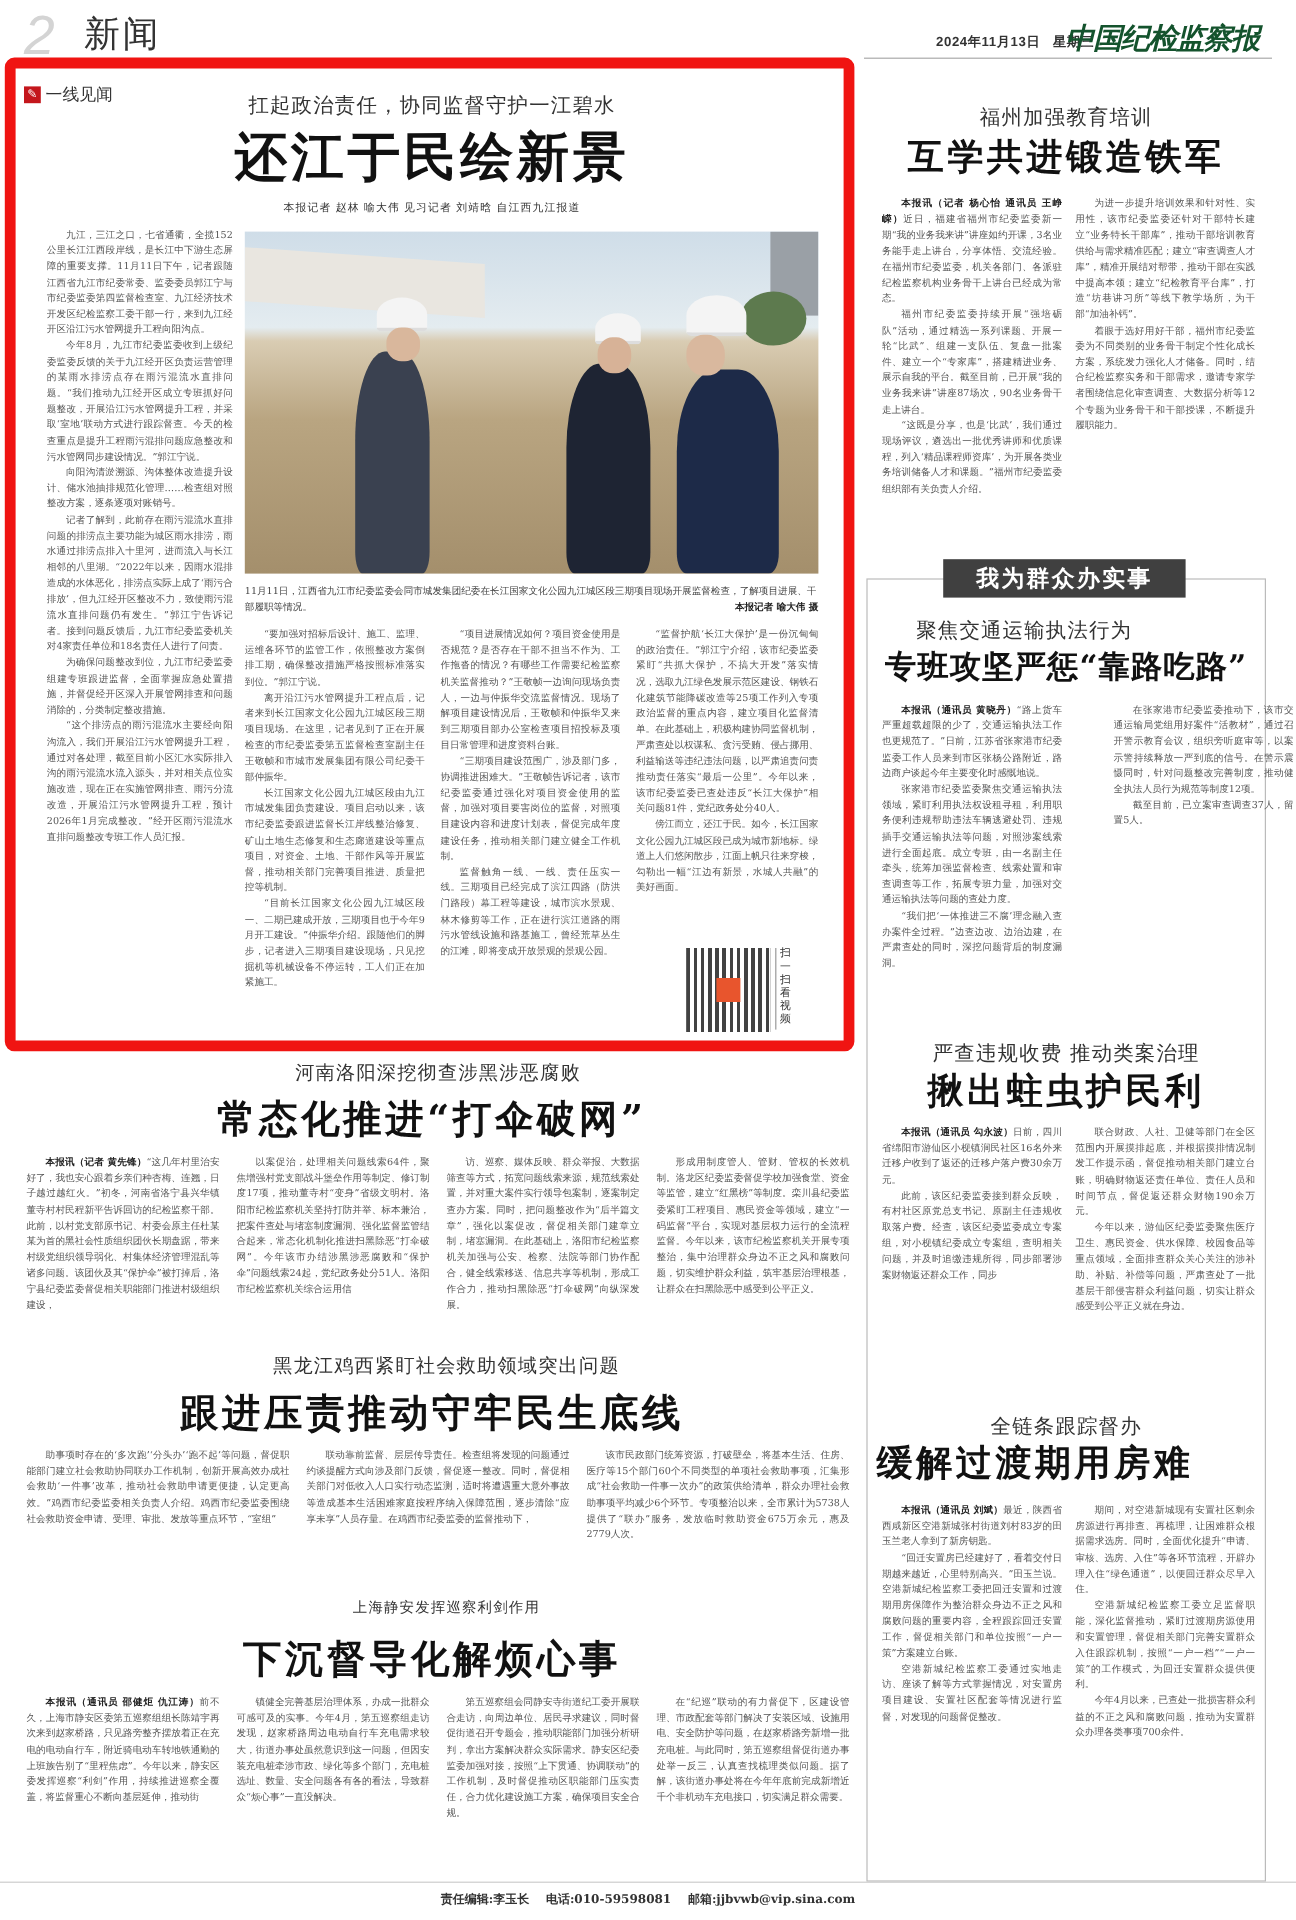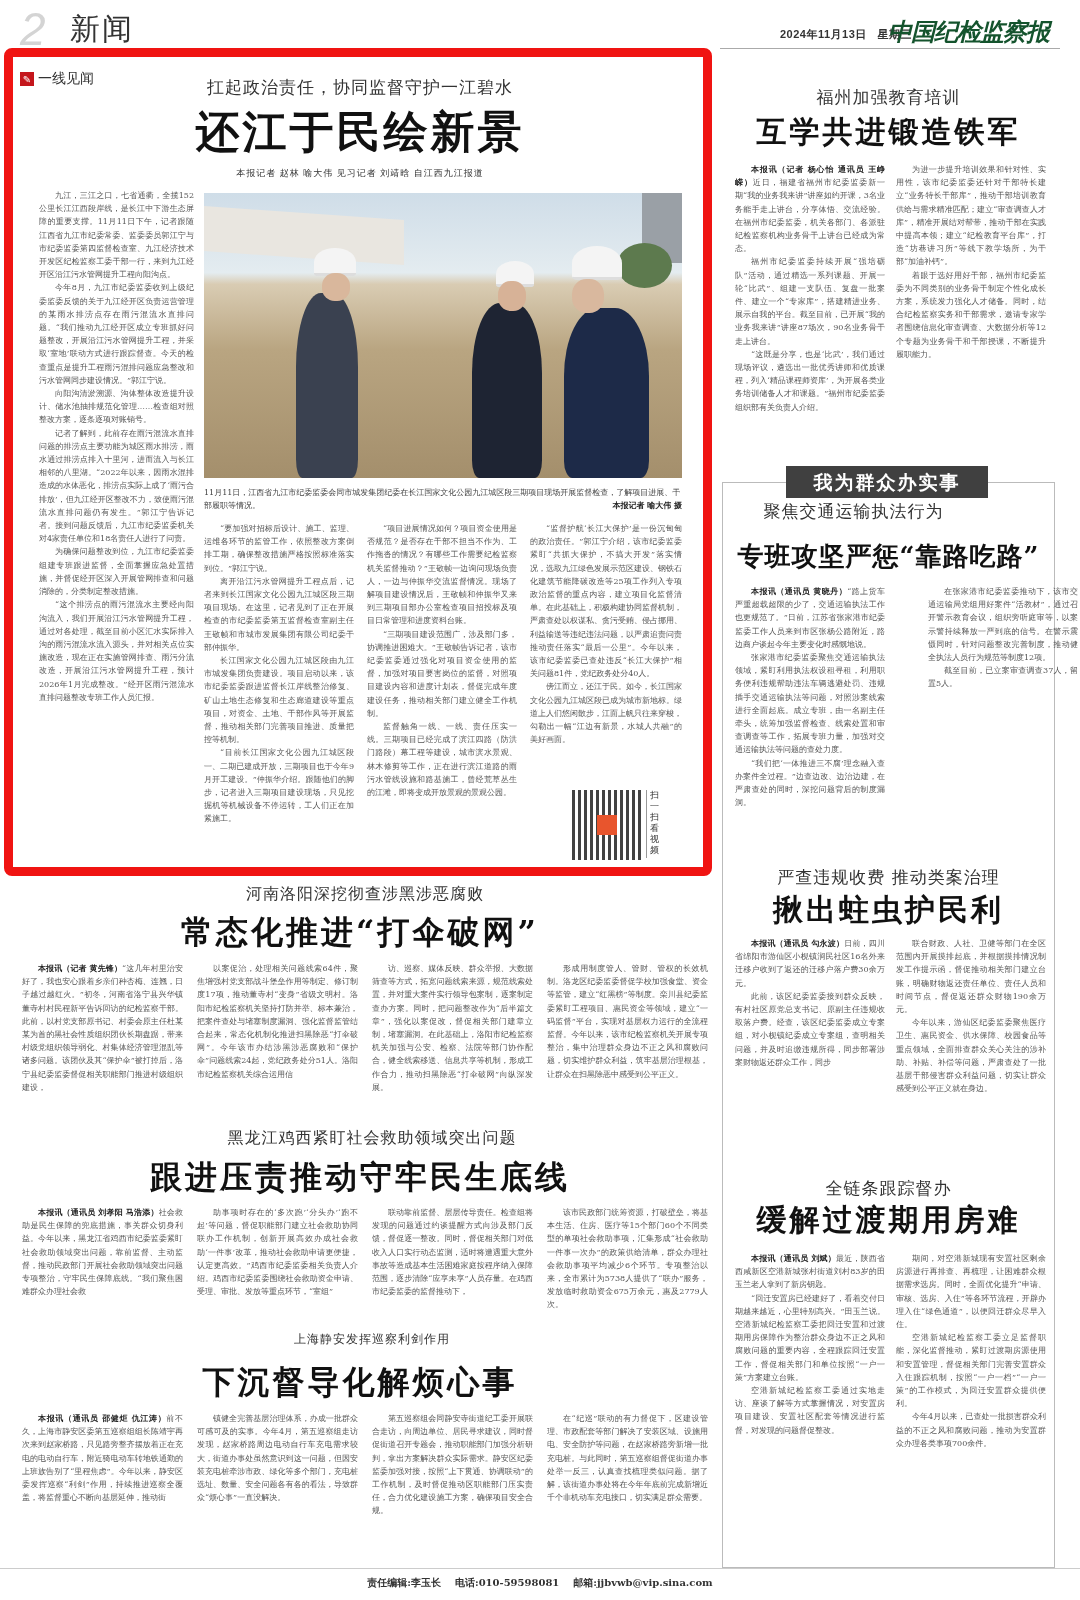--- a/index.html
+++ b/index.html
@@ -113,21 +113,21 @@
   <p>“这既是分享，也是‘比武’，我们通过现场评议，遴选出一批优秀讲师和优质课程，列入‘精品课程师资库’，为开展各类业务培训储备人才和课题。”福州市纪委监委组织部有关负责人介绍。</p>
 </div>
 <div class="abs body-txt" style="left:896px;top:163px;width:150px;height:285px;">
   <p>为进一步提升培训效果和针对性、实用性，该市纪委监委还针对干部特长建立“业务特长干部库”，推动干部培训教育供给与需求精准匹配；建立“审查调查人才库”，精准开展结对帮带，推动干部在实践中提高本领；建立“纪检教育平台库”，打造“坊巷讲习所”等线下教学场所，为干部“加油补钙”。</p>
   <p>着眼于选好用好干部，福州市纪委监委为不同类别的业务骨干制定个性化成长方案，系统发力强化人才储备。同时，结合纪检监察实务和干部需求，邀请专家学者围绕信息化审查调查、大数据分析等12个专题为业务骨干和干部授课，不断提升履职能力。</p>
 </div>
 
 <div class="abs graybox"></div>
 <div class="abs redtag">我为群众办实事</div>
 
-<div class="abs kicker" style="left:722px;top:500px;width:263px;">聚焦交通运输执法行为</div>
+<div class="abs kicker" style="left:722px;top:514px;width:263px;">聚焦交通运输执法行为</div>
 <div class="abs headline" style="left:722px;top:538px;width:333px;font-size:26px;line-height:36px;letter-spacing:1px">专班攻坚严惩“靠路吃路”</div>
 <div class="abs body-txt" style="left:735px;top:585px;width:150px;height:255px;">
   <p><span class="lead">本报讯（通讯员 黄晓丹）</span><span>“路上货车严重超载超限的少了，交通运输执法工作也更规范了。”日前，江苏省张家港市纪委监委工作人员来到市区张杨公路附近，路边商户谈起今年主要变化时感慨地说。</span></p>
   <p>张家港市纪委监委聚焦交通运输执法领域，紧盯利用执法权设租寻租，利用职务便利违规帮助违法车辆逃避处罚、违规插手交通运输执法等问题，对照涉案线索进行全面起底。成立专班，由一名副主任牵头，统筹加强监督检查、线索处置和审查调查等工作，拓展专班力量，加强对交通运输执法等问题的查处力度。</p>
   <p>“我们把‘一体推进三不腐’理念融入查办案件全过程。”边查边改、边治边建，在严肃查处的同时，深挖问题背后的制度漏洞。</p>
 </div>
 <div class="abs body-txt" style="left:896px;top:585px;width:150px;height:255px;margin-left:32px;">
   <p>在张家港市纪委监委推动下，该市交通运输局党组用好案件“活教材”，通过召开警示教育会议，组织旁听庭审等，以案示警持续释放一严到底的信号。在警示震慑同时，针对问题整改完善制度，推动健全执法人员行为规范等制度12项。</p>
   <p>截至目前，已立案审查调查37人，留置5人。</p>
 </div>
@@ -137,21 +137,21 @@
 <div class="abs body-txt" style="left:735px;top:937px;width:150px;height:218px;">
   <p><span class="lead">本报讯（通讯员 勾永波）</span><span>日前，四川省绵阳市游仙区小枧镇涧民社区16名外来迁移户收到了返还的迁移户落户费30余万元。</span></p>
   <p>此前，该区纪委监委接到群众反映，有村社区原党总支书记、原副主任违规收取落户费。经查，该区纪委监委成立专案组，对小枧镇纪委成立专案组，查明相关问题，并及时追缴违规所得，同步部署涉案财物返还群众工作，同步</p>
 </div>
 <div class="abs body-txt" style="left:896px;top:937px;width:150px;height:218px;">
   <p>联合财政、人社、卫健等部门在全区范围内开展摸排起底，并根据摸排情况制发工作提示函，督促推动相关部门建立台账，明确财物返还责任单位、责任人员和时间节点，督促返还群众财物190余万元。</p>
   <p>今年以来，游仙区纪委监委聚焦医疗卫生、惠民资金、供水保障、校园食品等重点领域，全面排查群众关心关注的涉补助、补贴、补偿等问题，严肃查处了一批基层干部侵害群众利益问题，切实让群众感受到公平正义就在身边。</p>
 </div>
 
 <div class="abs kicker" style="left:722px;top:1177px;width:333px;">全链条跟踪督办</div>
-<div class="abs headline" style="left:722px;top:1200px;width:333px;font-size:30px;line-height:40px;">缓解过渡期用房难</div>
+<div class="abs headline" style="left:696px;top:1200px;width:333px;font-size:30px;line-height:40px;">缓解过渡期用房难</div>
 <div class="abs body-txt" style="left:735px;top:1252px;width:150px;height:305px;">
   <p><span class="lead">本报讯（通讯员 刘斌）</span><span>最近，陕西省西咸新区空港新城张村街道刘村83岁的田玉兰老人拿到了新房钥匙。</span></p>
   <p>“回迁安置房已经建好了，看着交付日期越来越近，心里特别高兴。”田玉兰说。空港新城纪检监察工委把回迁安置和过渡期用房保障作为整治群众身边不正之风和腐败问题的重要内容，全程跟踪回迁安置工作，督促相关部门和单位按照“一户一策”方案建立台账。</p>
   <p>空港新城纪检监察工委通过实地走访、座谈了解等方式掌握情况，对安置房项目建设、安置社区配套等情况进行监督，对发现的问题督促整改。</p>
 </div>
 <div class="abs body-txt" style="left:896px;top:1252px;width:150px;height:305px;">
   <p>期间，对空港新城现有安置社区剩余房源进行再排查、再梳理，让困难群众根据需求选房。同时，全面优化提升“申请、审核、选房、入住”等各环节流程，开辟办理入住“绿色通道”，以便回迁群众尽早入住。</p>
   <p>空港新城纪检监察工委立足监督职能，深化监督推动，紧盯过渡期房源使用和安置管理，督促相关部门完善安置群众入住跟踪机制，按照“一户一档”“一户一策”的工作模式，为回迁安置群众提供便利。</p>
   <p>今年4月以来，已查处一批损害群众利益的不正之风和腐败问题，推动为安置群众办理各类事项700余件。</p>
 </div>
@@ -169,23 +169,20 @@
       <p>访、巡察、媒体反映、群众举报、大数据筛查等方式，拓宽问题线索来源，规范线索处置，并对重大案件实行领导包案制，逐案制定查办方案。同时，把问题整改作为“后半篇文章”，强化以案促改，督促相关部门建章立制，堵塞漏洞。在此基础上，洛阳市纪检监察机关加强与公安、检察、法院等部门协作配合，健全线索移送、信息共享等机制，形成工作合力，推动扫黑除恶“打伞破网”向纵深发展。</p>
     </div>
   <div class="body-txt">
       <p>形成用制度管人、管财、管权的长效机制。洛龙区纪委监委督促学校加强食堂、资金等监管，建立“红黑榜”等制度。栾川县纪委监委紧盯工程项目、惠民资金等领域，建立“一码监督”平台，实现对基层权力运行的全流程监督。今年以来，该市纪检监察机关开展专项整治，集中治理群众身边不正之风和腐败问题，切实维护群众利益，筑牢基层治理根基，让群众在扫黑除恶中感受到公平正义。</p>
     </div>
 </div>
 
 <div class="abs kicker" style="left:0;top:1128px;width:720px;font-size:16px;padding-left:24px">黑龙江鸡西紧盯社会救助领域突出问题</div>
 <div class="abs headline" style="left:0;top:1155px;width:720px;font-size:32px;line-height:44px;">跟进压责推动守牢民生底线</div>
 <div class="abs cols" style="left:22px;top:1206px;width:686px;height:125px;">
-  <div class="body-txt">
-      <p><span class="lead">本报讯（通讯员 刘孝阳 马浩添）</span><span>社会救助是民生保障的兜底措施，事关群众切身利益。今年以来，黑龙江省鸡西市纪委监委紧盯社会救助领域突出问题，靠前监督、主动监督，推动民政部门开展社会救助领域突出问题专项整治，守牢民生保障底线。“我们聚焦困难群众办理社会救</span></p>
-    </div>
   <div class="body-txt">
       <p>助事项时存在的‘多次跑’‘分头办’‘跑不起’等问题，督促职能部门建立社会救助协同联办工作机制，创新开展高效办成社会救助‘一件事’改革，推动社会救助申请更便捷，认定更高效。”鸡西市纪委监委相关负责人介绍。鸡西市纪委监委围绕社会救助资金申请、受理、审批、发放等重点环节，“室组”</p>
     </div>
   <div class="body-txt">
       <p>联动靠前监督、层层传导责任。检查组将发现的问题通过约谈提醒方式向涉及部门反馈，督促逐一整改。同时，督促相关部门对低收入人口实行动态监测，适时将遭遇重大意外事故等造成基本生活困难家庭按程序纳入保障范围，逐步清除“应享未享”人员存量。在鸡西市纪委监委的监督推动下，</p>
     </div>
   <div class="body-txt">
       <p>该市民政部门统筹资源，打破壁垒，将基本生活、住房、医疗等15个部门60个不同类型的单项社会救助事项，汇集形成“社会救助一件事一次办”的政策供给清单，群众办理社会救助事项平均减少6个环节。专项整治以来，全市累计为5738人提供了“联办”服务，发放临时救助资金675万余元，惠及2779人次。</p>
     </div>
 </div>

